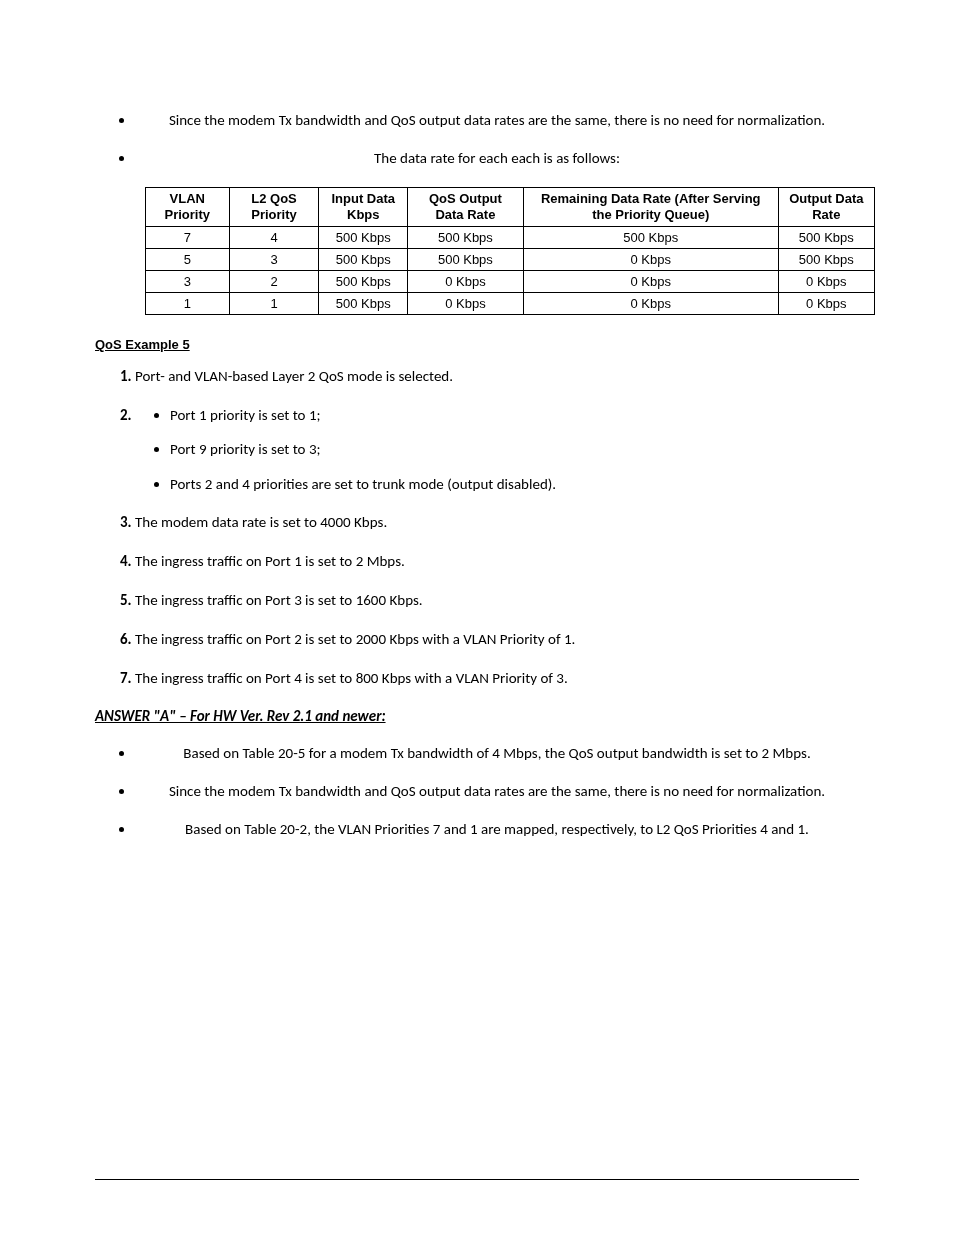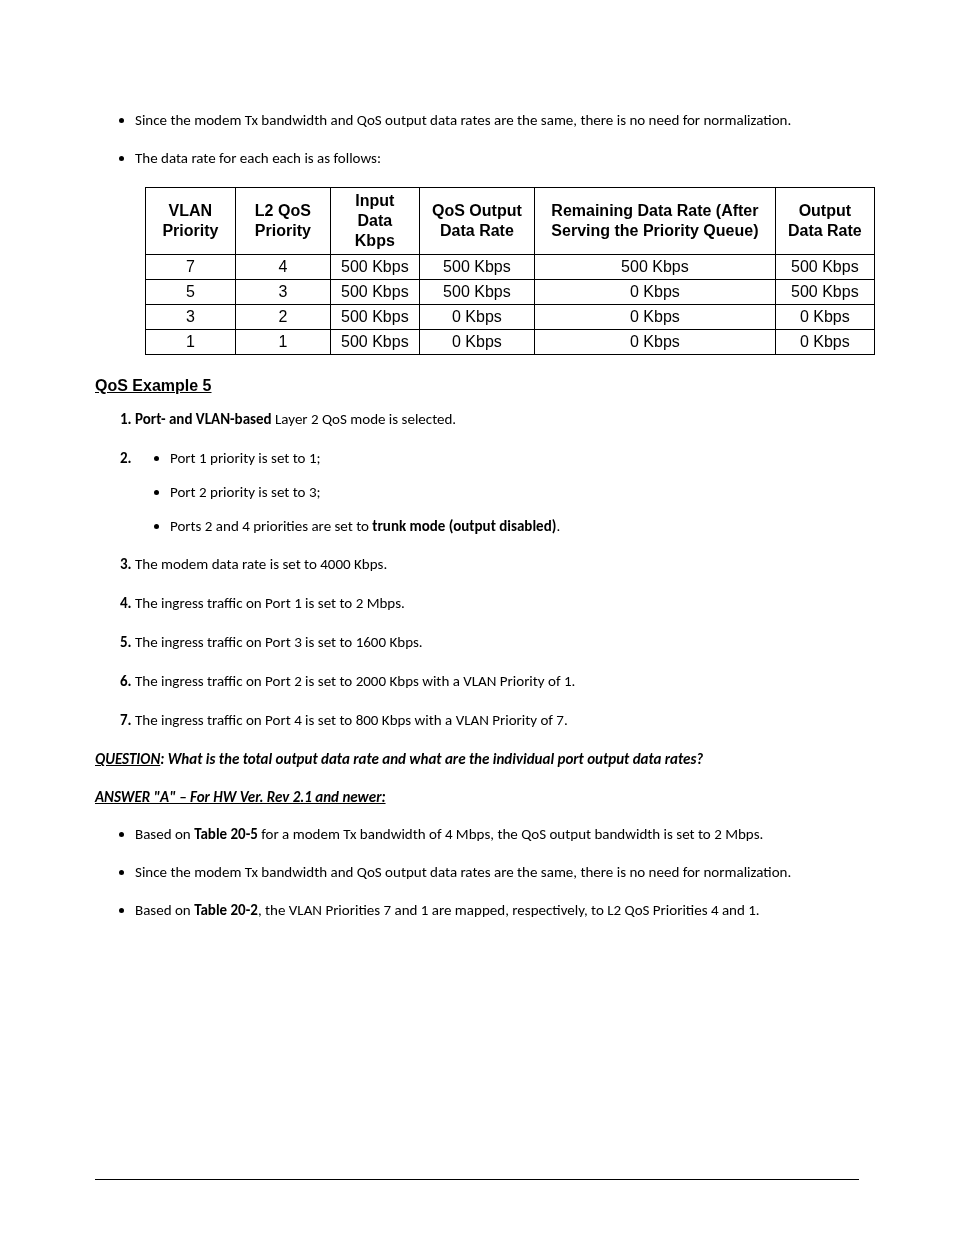--- a/index.html
+++ b/index.html
@@ -13,20 +13,21 @@
     width: 954px;
     height: 1235px;
     box-sizing: border-box;
     padding: 110px 95px 50px 95px;
     position: relative;
   }
   ul.top-bullets {
     list-style: disc;
     margin: 0 0 0 40px;
     padding: 0;
+    text-align: center;
   }
   ul.top-bullets > li {
     margin-bottom: 18px;
     line-height: 1.35;
   }
   ul.sub-bullets {
     list-style: disc;
     margin: 10px 0 0 35px;
     padding: 0;
   }
@@ -43,39 +44,39 @@
     line-height: 1.4;
   }
   ol.num-list > li::marker {
     font-weight: bold;
   }
   table.data {
     border-collapse: collapse;
     width: 730px;
     margin: 0 0 22px 50px;
     font-family: Arial, sans-serif;
-    font-size: 16px;
+    font-size: 13px;
   }
   table.data th, table.data td {
     border: 1px solid #000;
     padding: 3px 6px;
     text-align: center;
     vertical-align: middle;
   }
   table.data th {
     font-weight: bold;
     line-height: 1.25;
   }
   table.data .total-row td {
     font-weight: bold;
   }
   .section-heading {
     font-family: Arial, sans-serif;
     font-weight: bold;
-    font-size: 16px;
+    font-size: 13px;
     text-decoration: underline;
     margin: 10px 0 14px 0;
   }
   .question {
     font-style: italic;
     font-weight: bold;
     margin: 4px 0 18px 0;
     line-height: 1.35;
   }
   .question .ul {
@@ -87,21 +88,21 @@
     text-decoration: underline;
     margin: 0 0 18px 0;
   }
   .footer-rule {
     position: absolute;
     left: 95px;
     right: 95px;
     bottom: 55px;
     border-top: 1px solid #000;
   }
-  .b { font-weight: bold; }
+  .b { font-weight: normal; }
 </style>
 </head>
 <body>
 
 <div class="page">
 
   <ul class="top-bullets">
     <li>Since the modem Tx bandwidth and QoS output data rates are the same, there is no need for normalization.</li>
     <li>The data rate for each each is as follows:</li>
   </ul>
@@ -155,36 +156,33 @@
 
   <div class="section-heading">QoS Example 5</div>
 
   <ol class="num-list">
     <li>
       <span class="b">Port- and VLAN-based</span><span> Layer 2 QoS mode is selected.</span>
     </li>
     <li>
       <ul class="sub-bullets">
         <li>Port 1 priority is set to 1;</li>
-        <li>Port 2 priority is set to 3;</li>
+        <li>Port 9 priority is set to 3;</li>
         <li>
           <span>Ports 2 and 4 priorities are set to </span><span class="b">trunk mode (output disabled)</span><span>.</span>
         </li>
       </ul>
     </li>
     <li>The modem data rate is set to 4000 Kbps.</li>
     <li>The ingress traffic on Port 1 is set to 2 Mbps.</li>
     <li>The ingress traffic on Port 3 is set to 1600 Kbps.</li>
     <li>The ingress traffic on Port 2 is set to 2000 Kbps with a VLAN Priority of 1.</li>
-    <li>The ingress traffic on Port 4 is set to 800 Kbps with a VLAN Priority of 7.</li>
+    <li>The ingress traffic on Port 4 is set to 800 Kbps with a VLAN Priority of 3.</li>
   </ol>
 
-  <div class="question">
-    <span class="ul">QUESTION</span><span>: What is the total output data rate and what are the individual port output data rates?</span>
-  </div>
 
   <div class="answer-head">ANSWER "A" – For HW Ver. Rev 2.1 and newer:</div>
 
   <ul class="top-bullets">
     <li>
       <span>Based on </span><span class="b">Table 20-5</span><span> for a modem Tx bandwidth of 4 Mbps, the QoS output bandwidth is set to 2 Mbps.</span>
     </li>
     <li>Since the modem Tx bandwidth and QoS output data rates are the same, there is no need for normalization.</li>
     <li>
       <span>Based on </span><span class="b">Table 20-2</span><span>, the VLAN Priorities 7 and 1 are mapped, respectively, to L2 QoS Priorities 4 and 1.</span>

